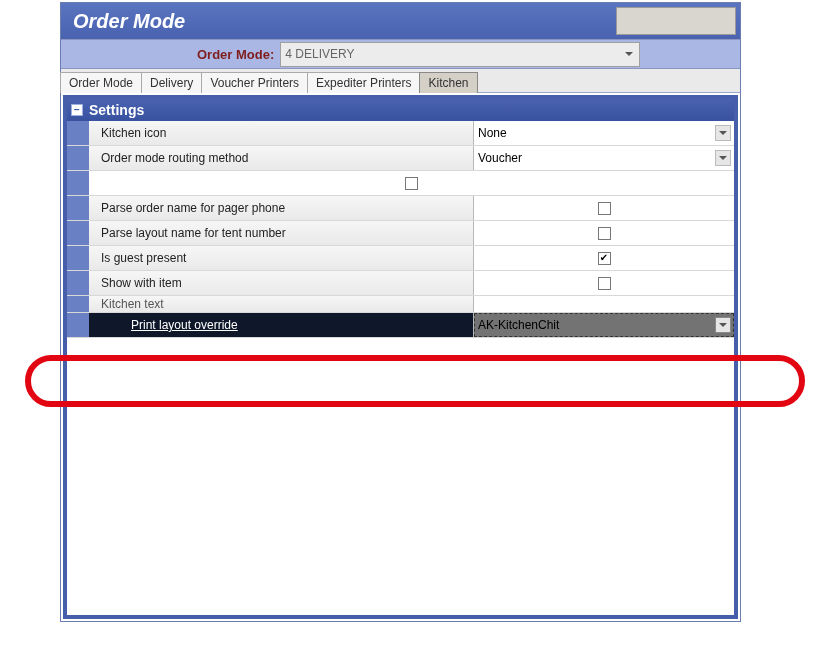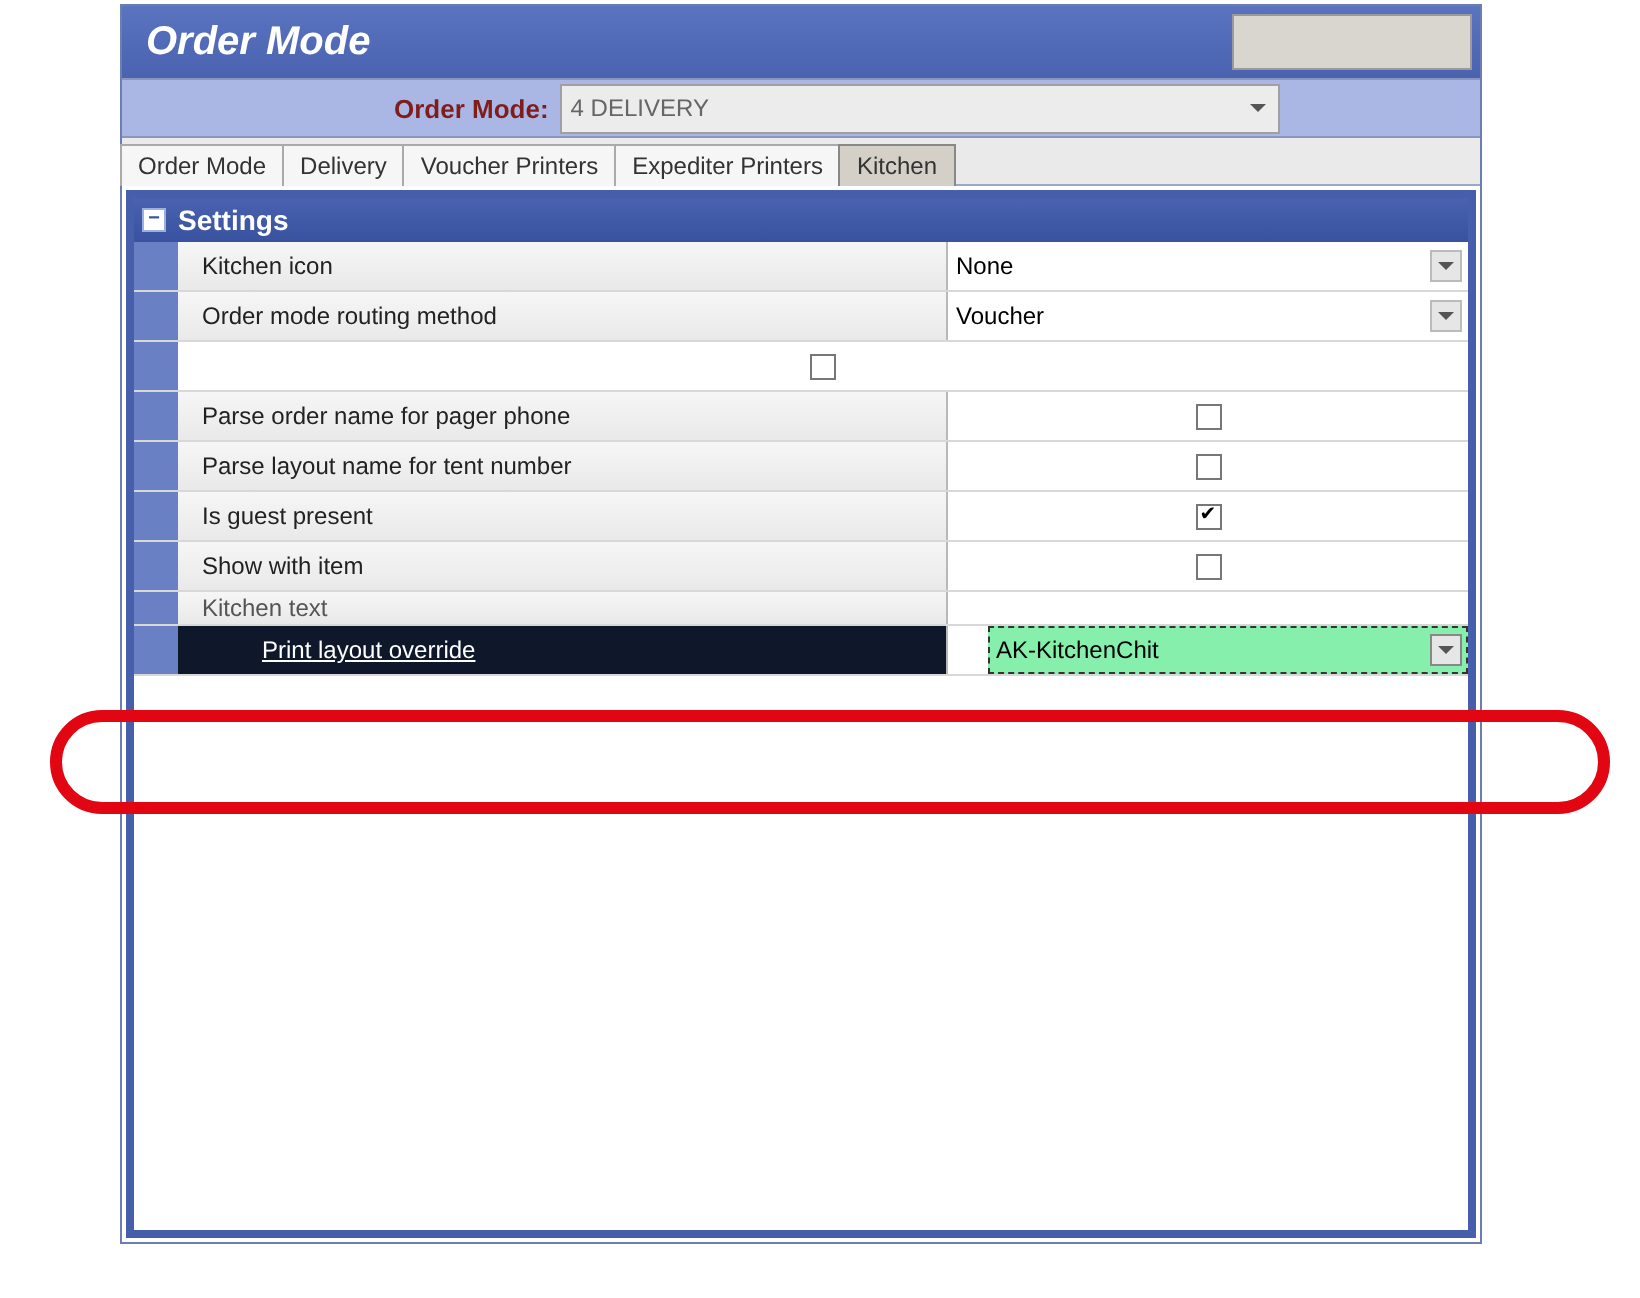--- a/index.html
+++ b/index.html
@@ -181,24 +181,23 @@
   .row.partial { height: 17px; overflow: hidden; }
   .row.partial .labelcell { color: #555; }
 
   .row.selected .labelcell {
     background: #0f172a;
     color: #fff;
     text-decoration: underline;
     padding-left: 42px;
   }
   .row.selected .valuecell {
-    background: #86efac;
+    background: #737373;
     outline: 1px dashed #333;
     outline-offset: -1px;
-    margin-left: 20px;
   }
   .row.selected .valuecell .chev {
     border: 1px solid #888;
   }
 
   .white-fill {
     flex: 1;
     background: #fff;
   }
 

